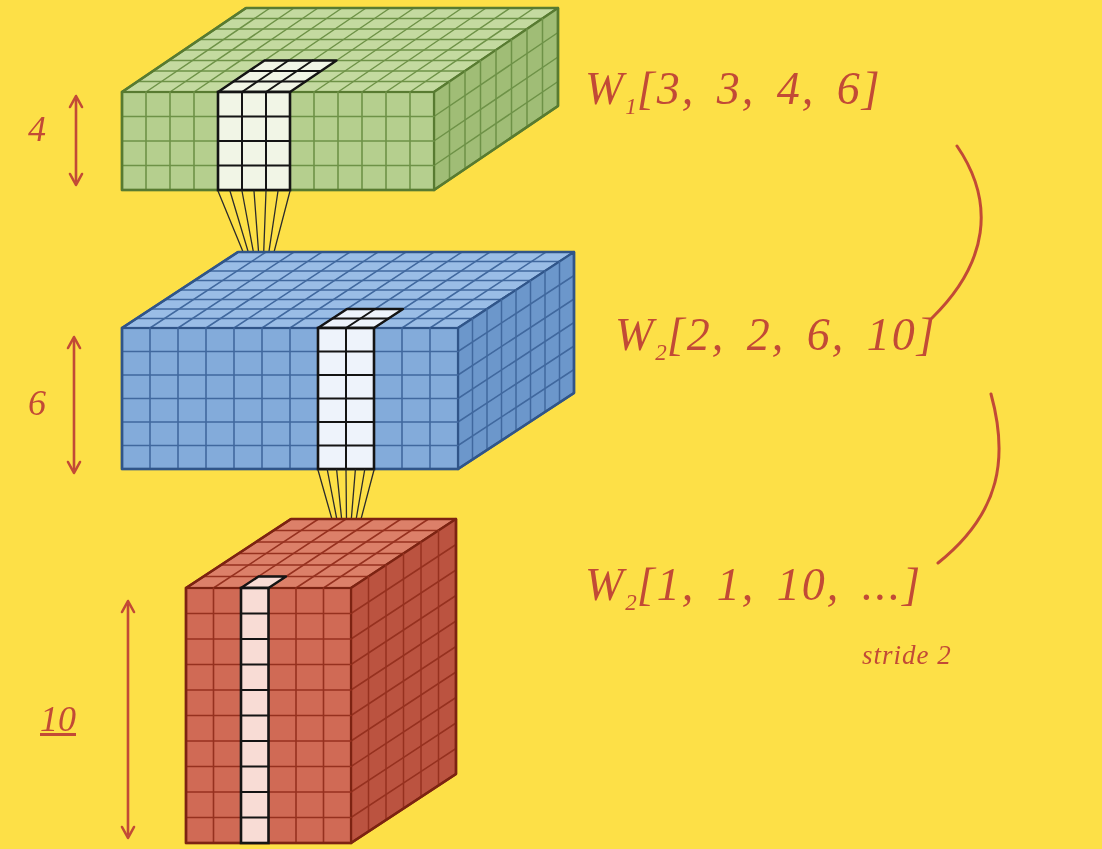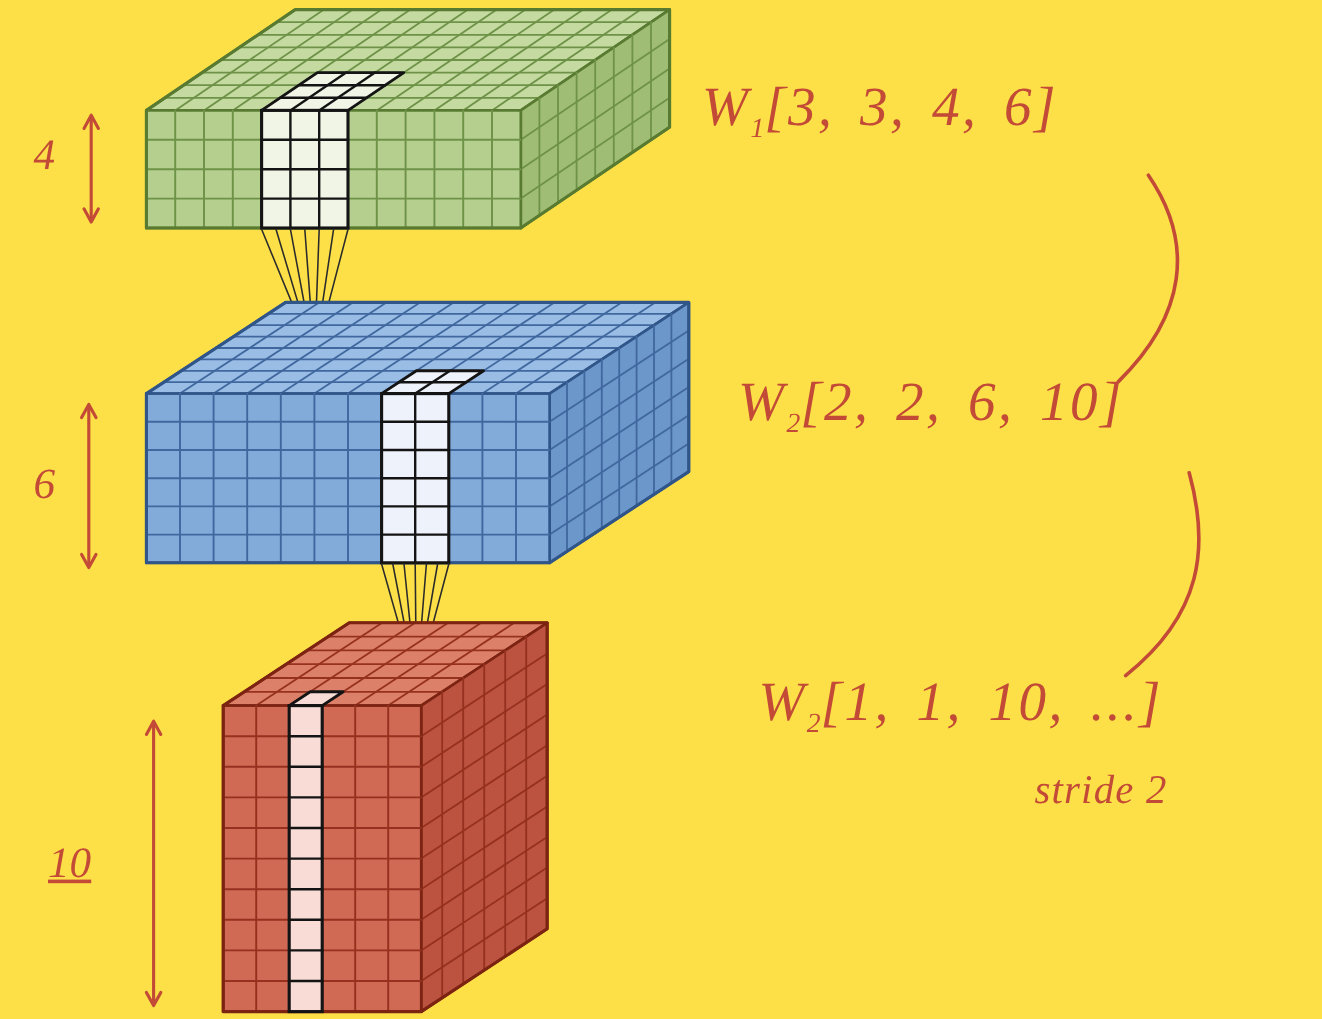--- a/index.html
+++ b/index.html
@@ -23,21 +23,21 @@
   .formula sub{font-size:.5em;letter-spacing:0;}
   .dim-label{
     position:absolute;
     font-style:italic;
     font-size:36px;
     color:var(--ink);
   }
   .stride{
     position:absolute;
     font-style:italic;
-    font-size:34px;
+    font-size:27px;
     letter-spacing:1px;
     color:var(--ink);
   }
 </style>
 </head>
 <body>
 
 <div class="canvas" style="--ink: #c24a36;">
 
   <svg id="fig" width="1102" height="849" viewBox="0 0 1102 849">
@@ -265,21 +265,21 @@
     </svg>
 
   <div class="formula" style="left:585px;top:62px;">
     <span>W</span><sub>1</sub><span>[3, 3, 4, 6]</span>
   </div>
 
   <div class="formula" style="left:615px;top:308px;">
     <span>W</span><sub>2</sub><span>[2, 2, 6, 10]</span>
   </div>
 
-  <div class="formula" style="left:585px;top:558px;margin-left:47px;">
+  <div class="formula" style="left:585px;top:558px;">
     <span>W</span><sub>2</sub><span>[1, 1, 10, ...]</span>
   </div>
 
   <div class="stride" style="left:862px;top:640px;">stride 2</div>
 
   <div class="dim-label" style="left:28px;top:108px;">4</div>
   <div class="dim-label" style="left:28px;top:382px;">6</div>
   <div class="dim-label" style="left:40px;top:698px;text-decoration:underline;">10</div>
 
 </div>

